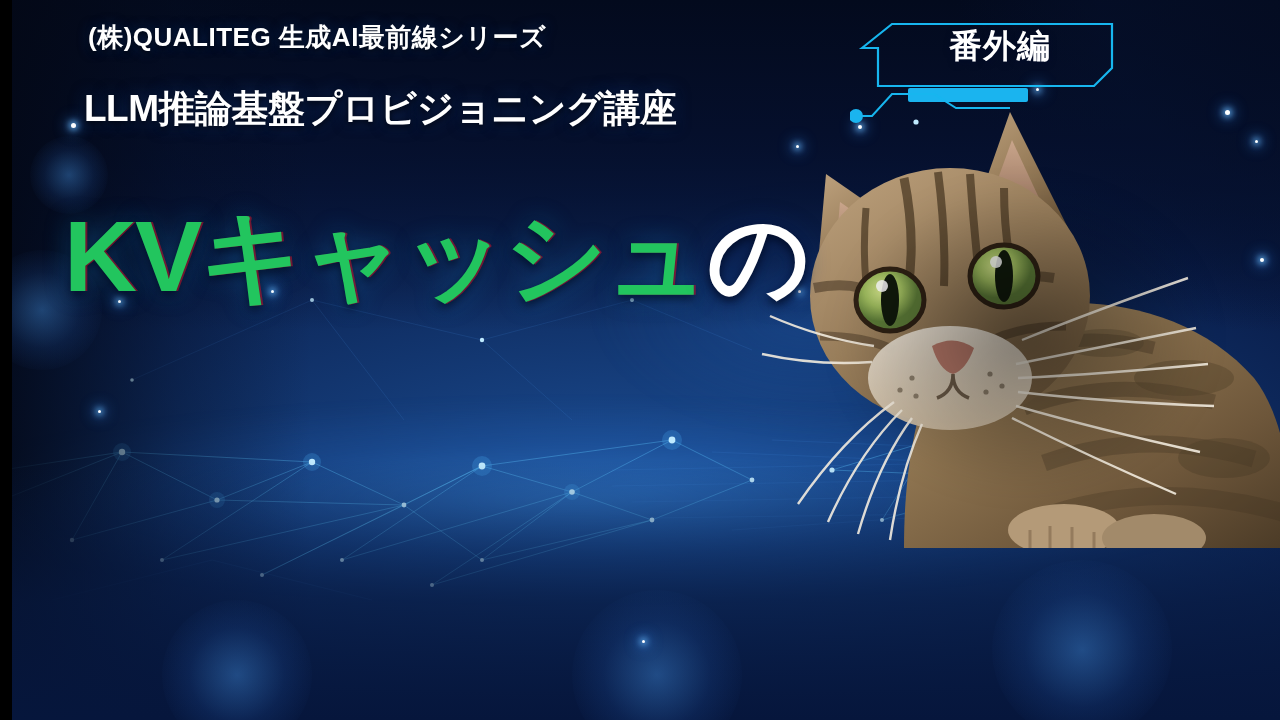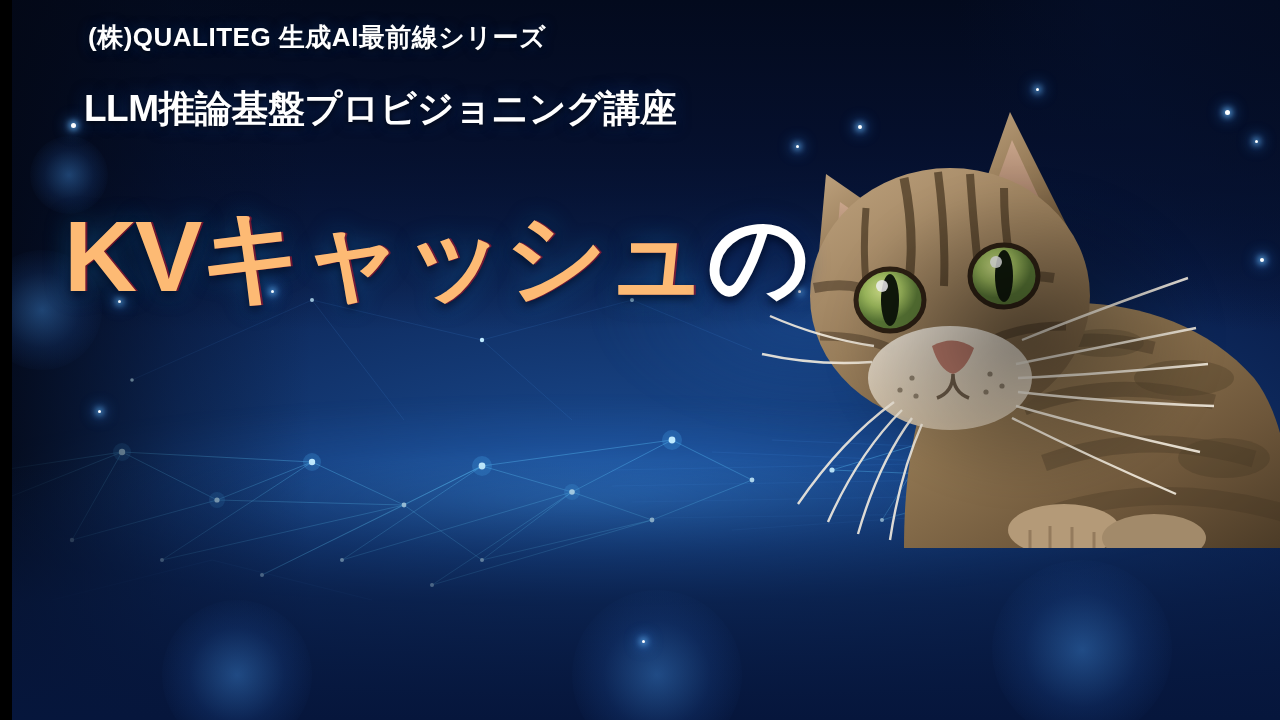--- a/index.html
+++ b/index.html
@@ -115,21 +115,21 @@
     position: absolute;
     font-weight: bold;
     white-space: nowrap;
     line-height: 1;
   }
   .t1 { left: 52px; top: 206px; font-size: 101px; letter-spacing: -2px; }
   .t2 { left: 58px; top: 323px; font-size: 101px; letter-spacing: -2px; }
   .t3 { left: 42px;  top: 510px; font-size: 150px; letter-spacing: -4px; }
 
   .cy {
-    color: #fdba74;
+    color: #22c55e;
     text-shadow:
       2px 0 0 rgba(200,20,40,0.55),
       0 4px 10px rgba(0,8,30,0.75),
       0 0 26px rgba(30,160,240,0.35);
   }
   .wh {
     color: #ffffff;
     text-shadow:
       0 4px 10px rgba(0,8,30,0.85),
       0 0 22px rgba(10,40,110,0.55);
@@ -390,20 +390,33 @@
         <path d="M120 268 q-54 -8 -104 -30"></path>
         <path d="M118 284 q-56 4 -110 -8"></path>
       </g>
     </svg>
   </div>
 
   <div class="series-label">(株)QUALITEG 生成AI最前線シリーズ</div>
 
   <div class="course-label">LLM推論基盤プロビジョニング講座</div>
 
+  <div class="badge-wrap">
+    <svg class="badge-svg" width="300" height="130" viewBox="0 0 300 130">
+
+      <path d="M12 40 L42 16 L262 16 L262 60 L244 78 L28 78 L28 40 Z" fill="none" stroke="#17b6ef" stroke-width="2.2"></path>
+
+      <rect x="58" y="80" width="120" height="14" rx="2" fill="#1ab4ef"></rect>
+
+      <polyline points="6,108 22,108 42,86 84,86 106,100 160,100" fill="none" stroke="#17b6ef" stroke-width="2"></polyline>
+      <circle cx="6" cy="108" r="7" fill="#1ab4ef"></circle>
+      <circle cx="66" cy="114" r="2.6" fill="#bfeaff"></circle>
+    </svg>
+    <div class="badge-text">番外編</div>
+  </div>
 
   <div class="title-block">
     <div class="tline t1">
       <span class="cy">KVキャッシュ</span><span class="wh">の</span>
     </div>
   </div>
 
 </div>
 
 </body></html>

